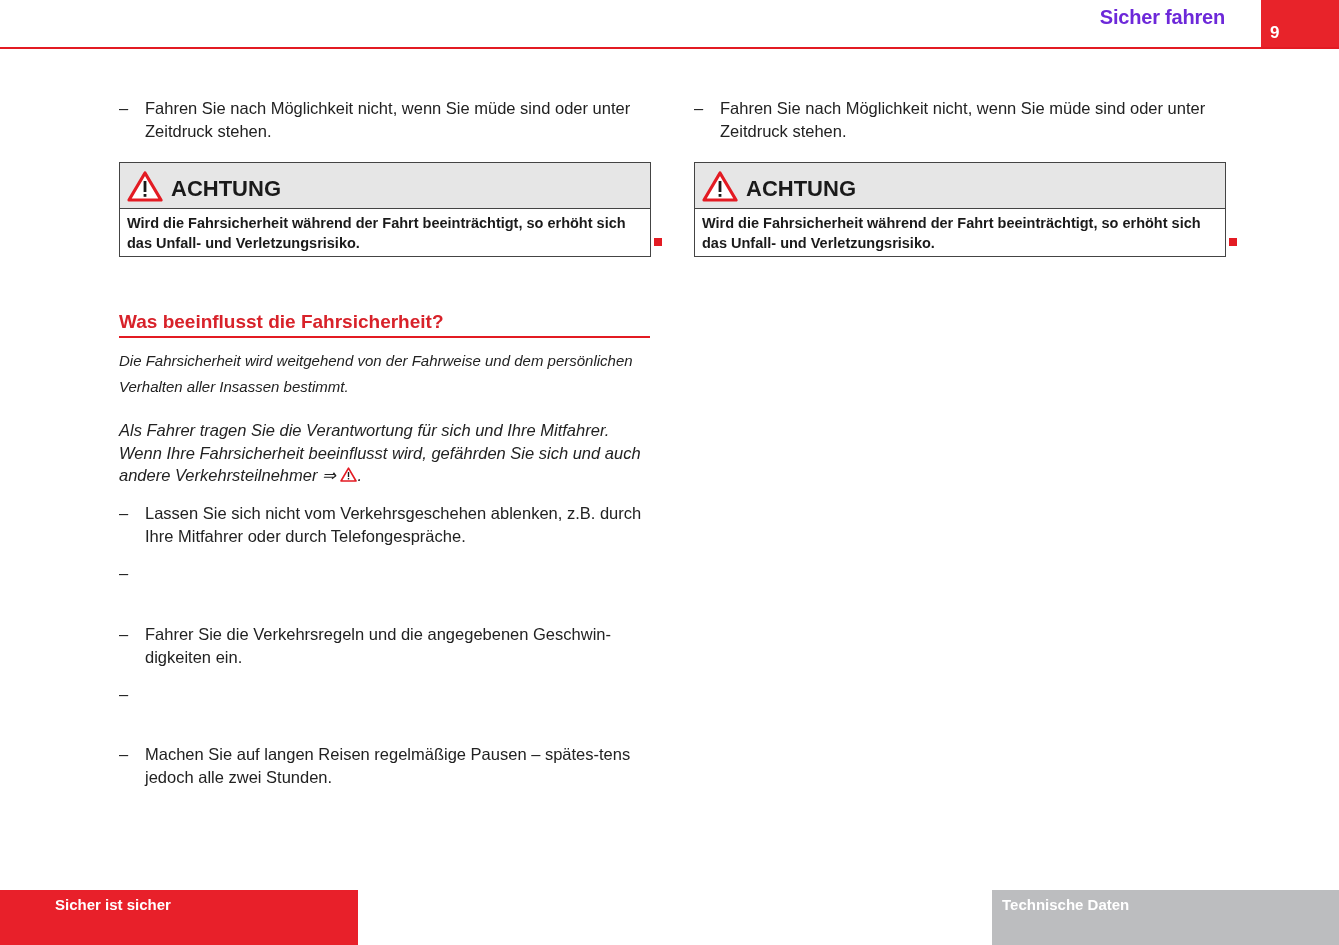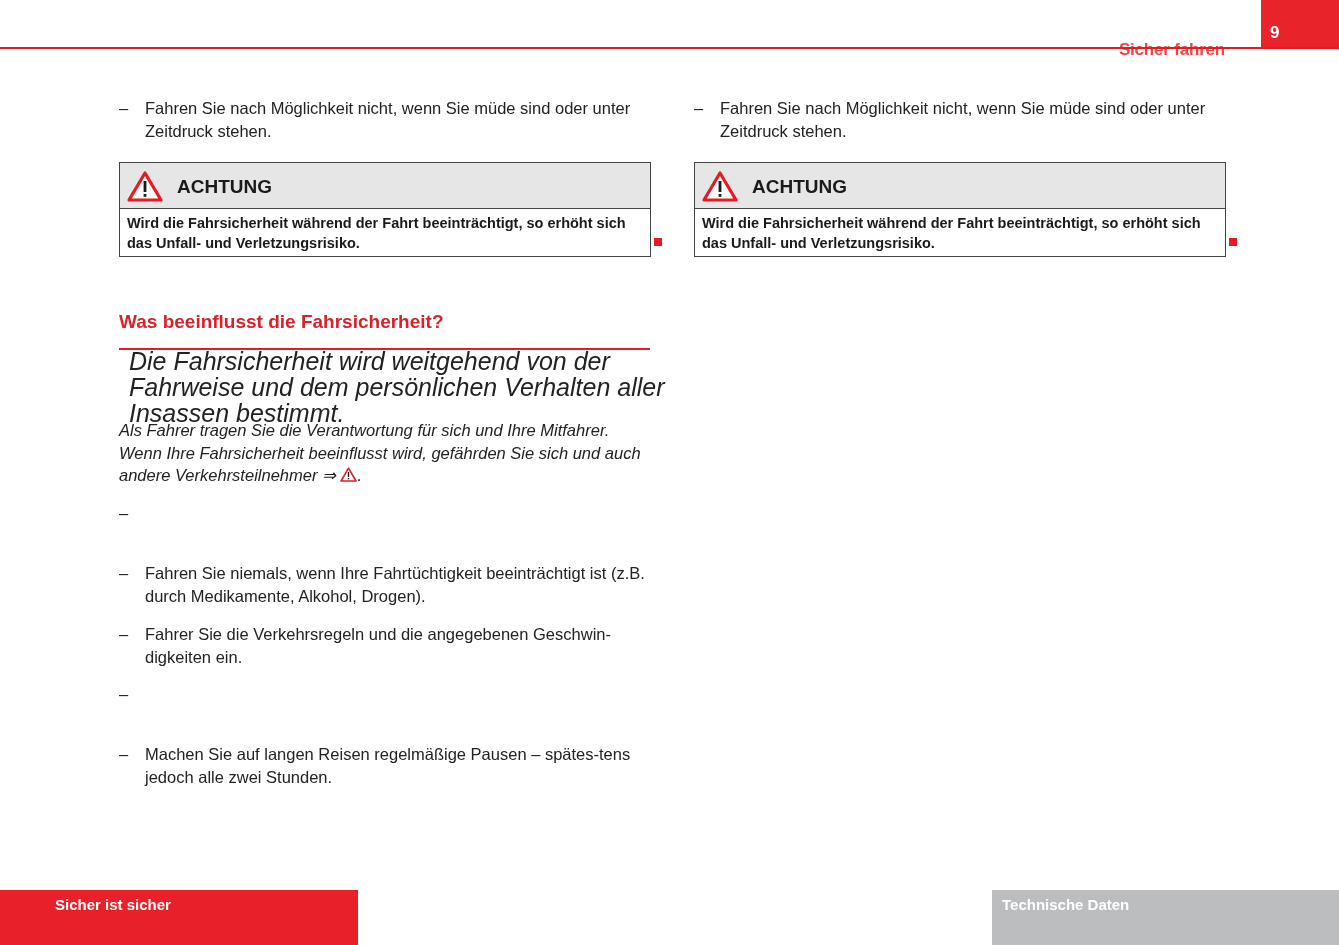--- a/index.html
+++ b/index.html
@@ -3,57 +3,57 @@
 <meta charset="utf-8">
 <style>
   html, body { margin: 0; padding: 0; }
   body {
     width: 1339px; height: 945px; position: relative; overflow: hidden;
     background: #ffffff; color: #1a1a1a;
     font-family: "DejaVu Sans", sans-serif;
   }
   .header-line { position: absolute; left: 0; top: 47px; width: 1339px; height: 2px; background: #e31b23; }
   .header-title {
-    position: absolute; right: 114px; top: 40px; font-size: 17px; font-weight: bold;
-    font-family: "Liberation Sans", sans-serif; color: #ef4444; letter-spacing: -0.2px;
+    position: absolute; right: 114px; top: 6px; font-size: 20px; font-weight: bold;
+    font-family: "Liberation Sans", sans-serif; color: #6d28d9; letter-spacing: -0.2px;
   }
   .page-num-box {
     position: absolute; left: 1261px; top: 0; width: 78px; height: 48px; background: #e8232a;
   }
   .page-num {
     position: absolute; left: 9px; top: 23px; color: #fff; font-weight: bold; font-size: 17px;
     font-family: "Liberation Sans", sans-serif;
   }
   .body-text { font-size: 16.5px; line-height: 22.5px; font-family: "Liberation Sans", sans-serif; color: #222; }
   .dash-item { position: relative; padding-left: 26px; }
   .dash-item .dash { position: absolute; left: 0; top: 0; }
   .warnbox {
     position: absolute; width: 530px; border: 1px solid #444; background: #fff;
   }
   .warnbox .wh {
     background: #e6e6e6; height: 45px; border-bottom: 1px solid #444; position: relative;
   }
   .warnbox .wh svg { position: absolute; left: 7px; top: 8px; }
   .warnbox .wh .wtitle {
-    position: absolute; left: 51px; top: 13px; font-weight: bold; font-size: 19px;
-    font-family: "Liberation Sans", sans-serif; color: #1a1a1a; margin-left: 6px;
+    position: absolute; left: 51px; top: 13px; font-weight: bold; font-size: 22px;
+    font-family: "Liberation Sans", sans-serif; color: #1a1a1a;
   }
   .warnbox .wb {
     padding: 4px 7px 3px 7px; font-weight: bold; font-size: 14.5px; line-height: 20px;
     font-family: "Liberation Sans", sans-serif; color: #1a1a1a;
   }
   .endmark { position: absolute; width: 8px; height: 8px; background: #e31b23; }
   .section-title {
     position: absolute; left: 119px; top: 311px; width: 531px; font-size: 19px; font-weight: bold;
-    color: #d8222a; font-family: "Liberation Sans", sans-serif; padding-bottom: 15px;
+    color: #d8222a; font-family: "Liberation Sans", sans-serif; padding-bottom: 3px;
     border-bottom: 2px solid #e31b23;
   }
   .intro {
-    position: absolute; left: 129px; top: 348px; width: 540px; font-style: italic;
-    font-size: 25px; line-height: 26px; font-family: "Liberation Sans", sans-serif; color: #222;
+    position: absolute; left: 119px; top: 348px; width: 540px; font-style: italic;
+    font-size: 15px; line-height: 26px; font-family: "Liberation Sans", sans-serif; color: #222;
   }
   .footer { position: absolute; left: 0; top: 890px; width: 1339px; height: 55px; border-radius: 20px; }
   .tab {
     position: absolute; top: 0; height: 55px; background: #bcbdbf; color: #fff;
     font-weight: bold; font-size: 15px; font-family: "Liberation Sans", sans-serif;
   }
   .tab span { position: absolute; left: 10px; top: 6px; }
   .tab.active { background: #e8202a; }
   .tab.active span { left: 55px; }
 </style>
@@ -91,24 +91,24 @@
   <span>Als Fahrer tragen Sie die Verantwortung für sich und Ihre Mitfahrer. Wenn Ihre Fahrsicherheit beeinflusst wird, gefährden Sie sich und auch andere Verkehrsteilnehmer ⇒</span>
   <svg width="17" height="15" viewBox="0 0 17 15" style="vertical-align:-1px;">
     <path d="M8.5 1.2 L16 14 L1 14 Z" fill="#fff" stroke="#e31b23" stroke-width="1.6" stroke-linejoin="round"></path>
     <rect x="7.8" y="5" width="1.4" height="5" fill="#1a1a1a"></rect>
     <rect x="7.8" y="11" width="1.4" height="1.4" fill="#1a1a1a"></rect>
   </svg><span>.</span>
 </div>
 
 <div class="body-text dash-item" style="position:absolute; left:119px; top:502px; width:520px;">
   <span class="dash">–</span>
+  <span>Lassen Sie sich nicht vom Verkehrsgeschehen ablenken, z.B. durch Ihre Mitfahrer oder durch Telefongespräche.</span>
 </div>
 <div class="body-text dash-item" style="position:absolute; left:119px; top:562px; width:530px;">
   <span class="dash">–</span>
-  <span>Fahren Sie niemals, wenn Ihre Fahrtüchtigkeit beeinträchtigt ist (z.B. durch Medikamente, Alkohol, Drogen).</span>
 </div>
 <div class="body-text dash-item" style="position:absolute; left:119px; top:623px; width:530px;">
   <span class="dash">–</span>
   <span>Fahrer Sie die Verkehrsregeln und die angegebenen Geschwin-digkeiten ein.</span>
 </div>
 <div class="body-text dash-item" style="position:absolute; left:119px; top:683px; width:530px;">
   <span class="dash">–</span>
 </div>
 <div class="body-text dash-item" style="position:absolute; left:119px; top:743px; width:520px;">
   <span class="dash">–</span>

